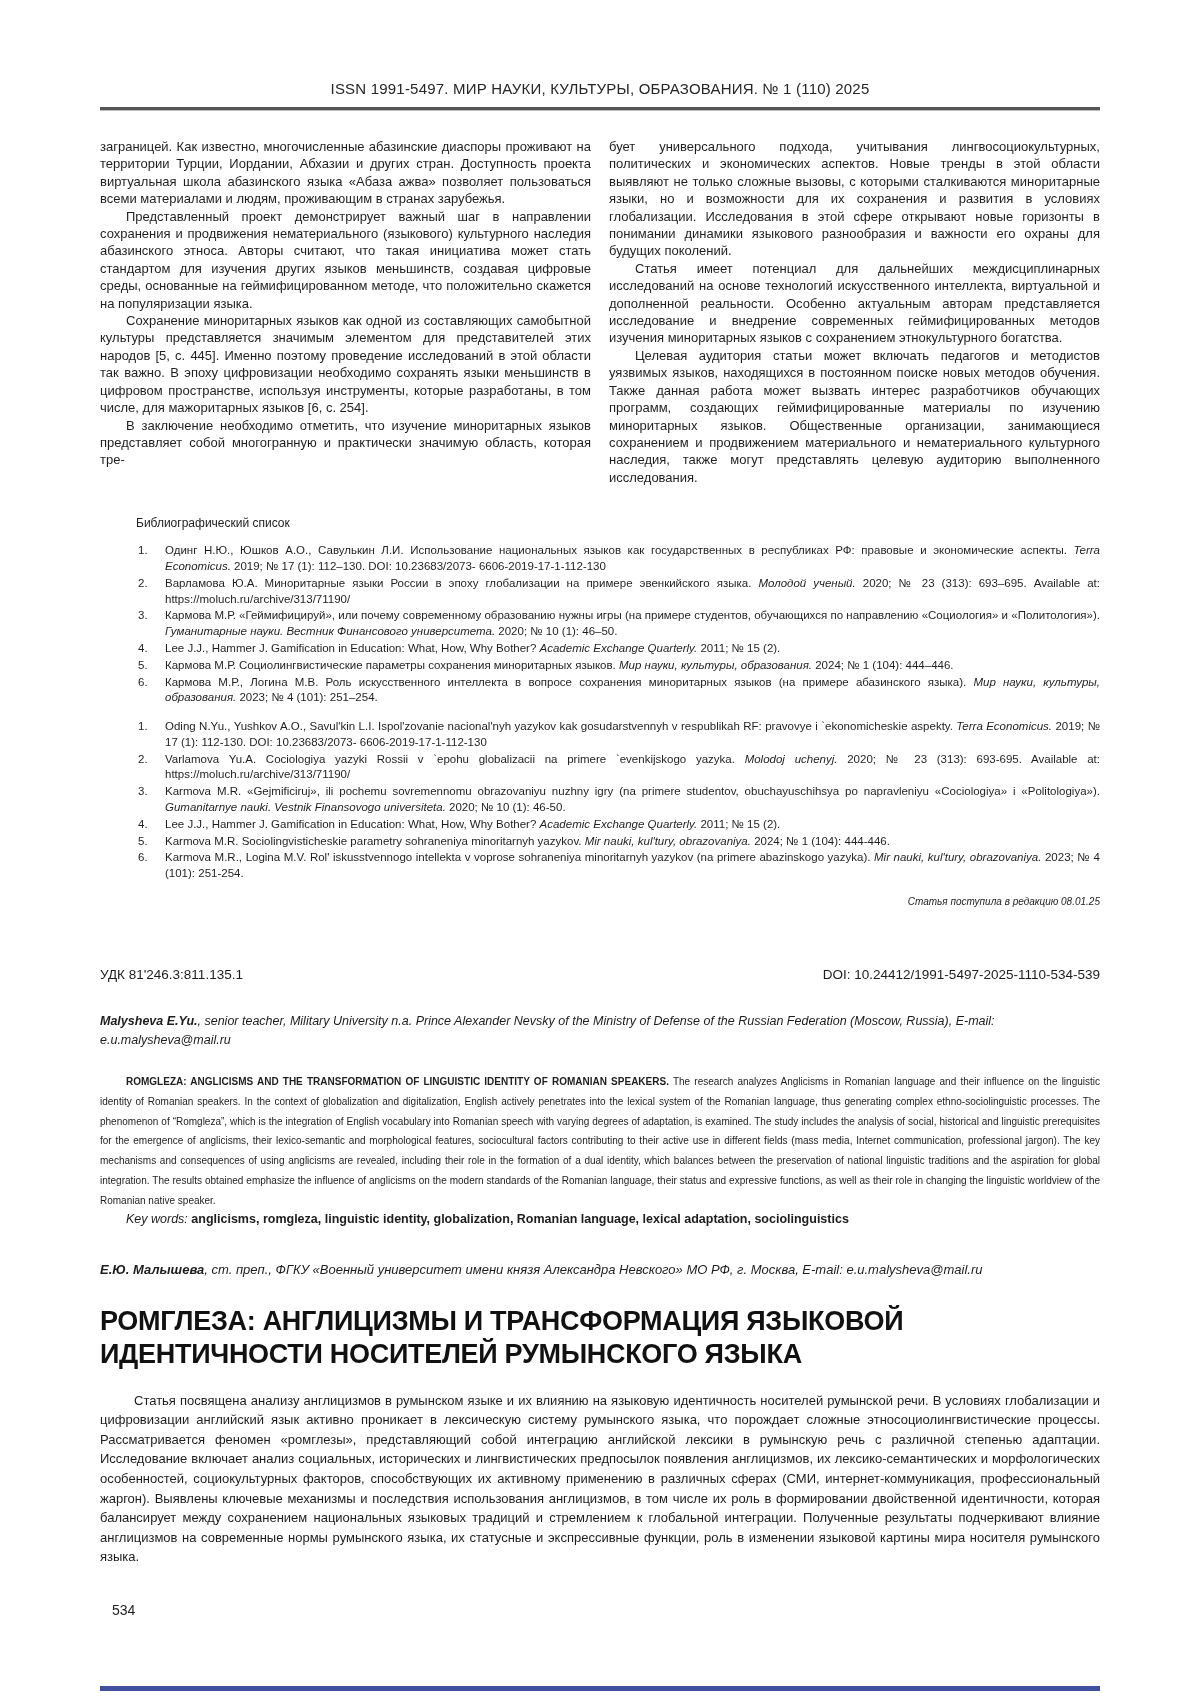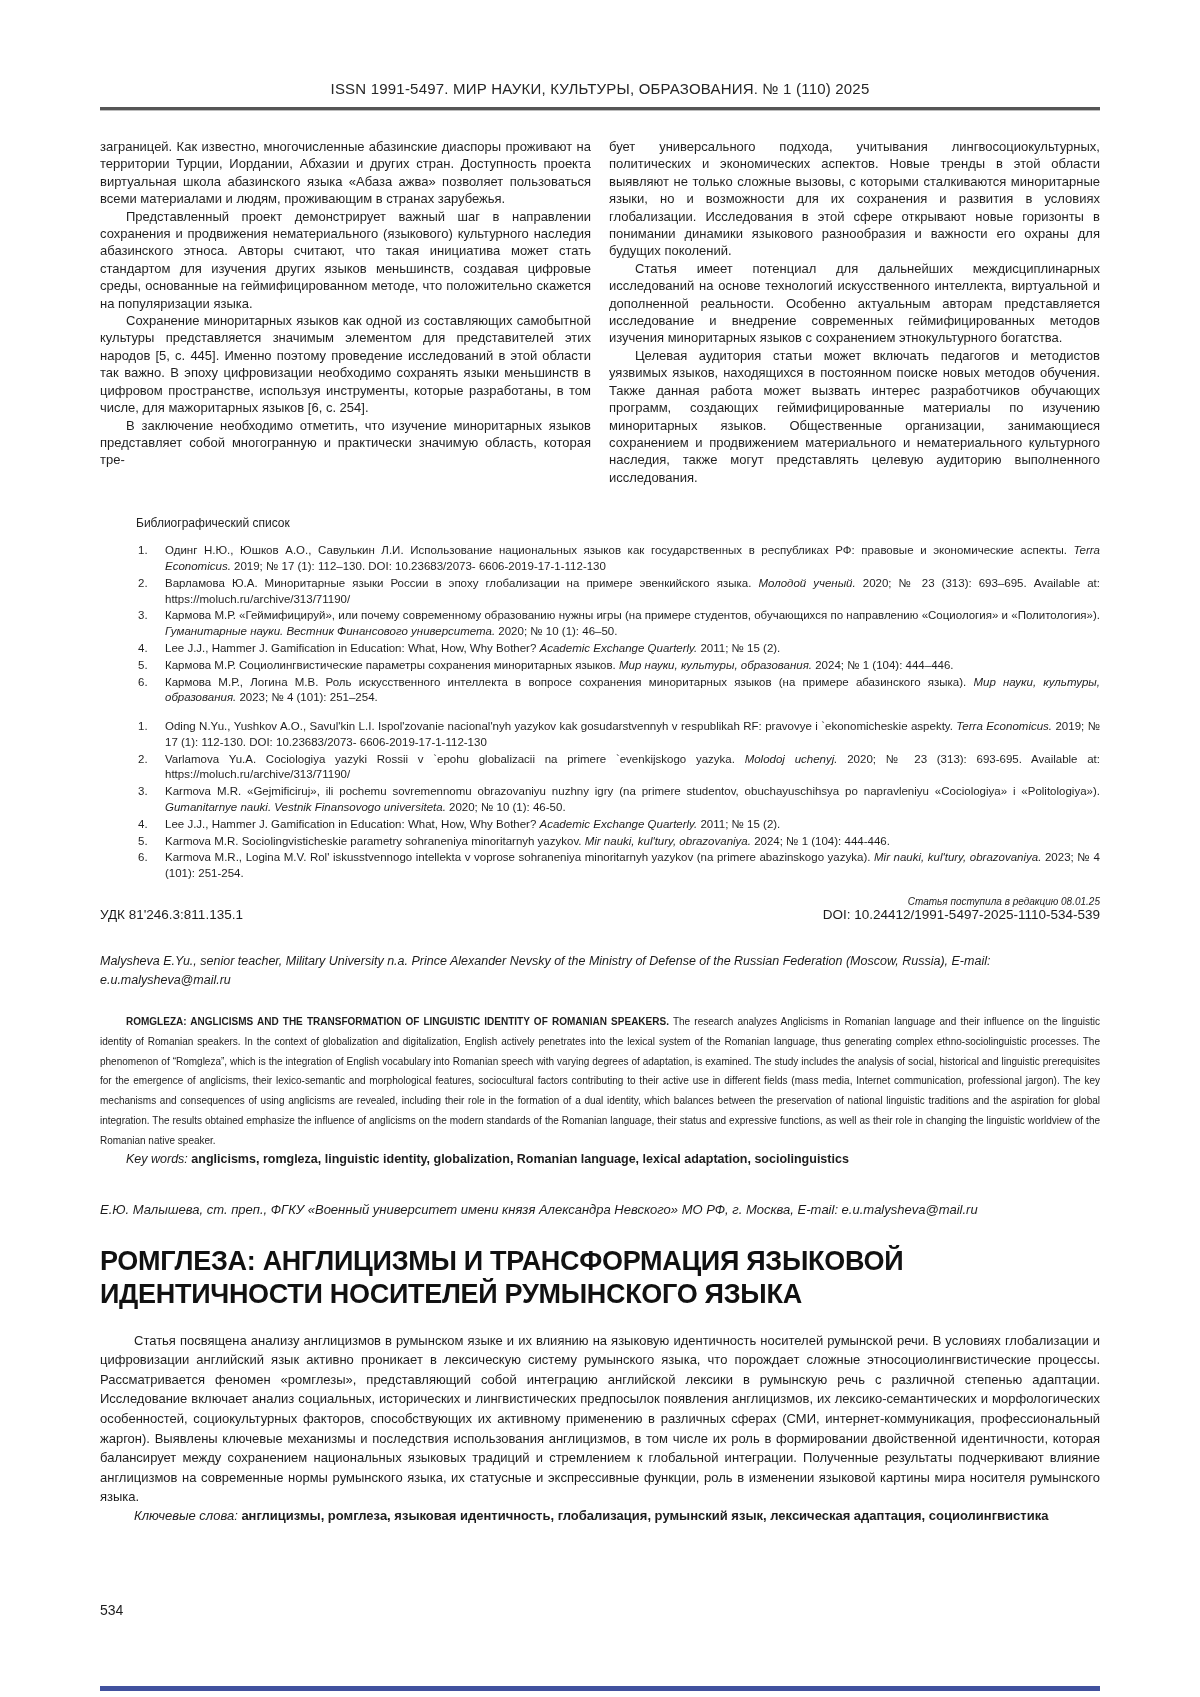--- a/index.html
+++ b/index.html
@@ -24,41 +24,41 @@
   .refs-heading{margin-top:24px;}
 
   .src-list{margin:13px 0 0 0;padding:0;list-style:none;counter-reset:src;
             font-size:11.5px;line-height:15.8px;text-align:justify;color:#1f1f1f;}
   .src-list li{counter-increment:src;position:relative;padding-left:65px;margin-bottom:1px;}
   .src-list li::before{content:counter(src) ".";position:absolute;left:38px;}
   .it{font-style:italic;}
 
   .received{margin-top:14px;text-align:right;font-style:italic;font-size:10px;}
 
-  .udc-row{display:flex;justify-content:space-between;font-size:13.5px;}
+  .udc-row{display:flex;justify-content:space-between;margin-top:60px;font-size:13.5px;}
 
   .author-block{margin-top:30px;font-style:italic;font-size:12.5px;line-height:19px;}
-  .author-block .name{font-weight:normal;}
+  .author-block .name{font-weight:bold;}
 
   .abstract-en{margin:22px 0 0 0;font-size:10px;line-height:19.8px;text-align:justify;text-indent:26px;}
   .run-head{font-weight:bold;font-style:normal;}
 
   .keywords-line{margin:1px 0 0 0;font-size:12.5px;text-indent:26px;text-align:justify;}
   .kw-label{font-style:italic;}
   .kw-words{font-weight:bold;}
 
   .author-ru{margin-top:34px;font-size:13px;}
 
   .title-ru{margin-top:26px;max-width:920px;font-size:27px;font-weight:bold;
             line-height:33px;letter-spacing:-.3px;color:#111;}
 
   .abstract-ru{margin:20px 0 0 0;font-size:13px;line-height:19.6px;text-align:justify;text-indent:34px;}
   .keywords-ru{font-size:13px;text-indent:34px;margin-top:1px;}
 
-  .page-number{position:absolute;left:100px;top:1602px;font-size:14px;}
+  .page-number{position:absolute;left:112px;top:1602px;font-size:14px;}
   .bottom-bar{position:absolute;left:100px;width:1000px;top:1686px;height:5px;background:#41519e;}
 </style>
 </head>
 <body>
 
 <div class="page">
 
   <div class="journal-header">ISSN 1991-5497. МИР НАУКИ, КУЛЬТУРЫ, ОБРАЗОВАНИЯ. № 1 (110) 2025</div>
   <div class="header-rule"></div>
 
@@ -114,21 +114,17 @@
     <span class="kw-words">anglicisms, romgleza, linguistic identity, globalization, Romanian language, lexical adaptation, sociolinguistics</span>
   </p>
 
   <div class="author-block author-ru">
     <span class="name">Е.Ю. Малышева</span><span>, ст. преп., ФГКУ «Военный университет имени князя Александра Невского» МО РФ, г. Москва, E-mail: e.u.malysheva@mail.ru</span>
   </div>
 
   <h1 class="title-ru">РОМГЛЕЗА: АНГЛИЦИЗМЫ И ТРАНСФОРМАЦИЯ ЯЗЫКОВОЙ ИДЕНТИЧНОСТИ НОСИТЕЛЕЙ РУМЫНСКОГО ЯЗЫКА</h1>
 
   <p class="abstract-ru">Статья посвящена анализу англицизмов в румынском языке и их влиянию на языковую идентичность носителей румынской речи. В условиях глобализации и цифровизации английский язык активно проникает в лексическую систему румынского языка, что порождает сложные этносоциолингвистические процессы. Рассматривается феномен «ромглезы», представляющий собой интеграцию английской лексики в румынскую речь с различной степенью адаптации. Исследование включает анализ социальных, исторических и лингвистических предпосылок появления англицизмов, их лексико-семантических и морфологических особенностей, социокультурных факторов, способствующих их активному применению в различных сферах (СМИ, интернет-коммуникация, профессиональный жаргон). Выявлены ключевые механизмы и последствия использования англицизмов, в том числе их роль в формировании двойственной идентичности, которая балансирует между сохранением национальных языковых традиций и стремлением к глобальной интеграции. Полученные результаты подчеркивают влияние англицизмов на современные нормы румынского языка, их статусные и экспрессивные функции, роль в изменении языковой картины мира носителя румынского языка.</p>
-  <p class="keywords-line keywords-ru">
-    <span class="kw-label">Ключевые слова:</span>
-    <span class="kw-words">англицизмы, ромглеза, языковая идентичность, глобализация, румынский язык, лексическая адаптация, социолингвистика</span>
-  </p>
 
 </div>
 
 <div class="page-number">534</div>
 <div class="bottom-bar"></div>
 
 </body></html>

